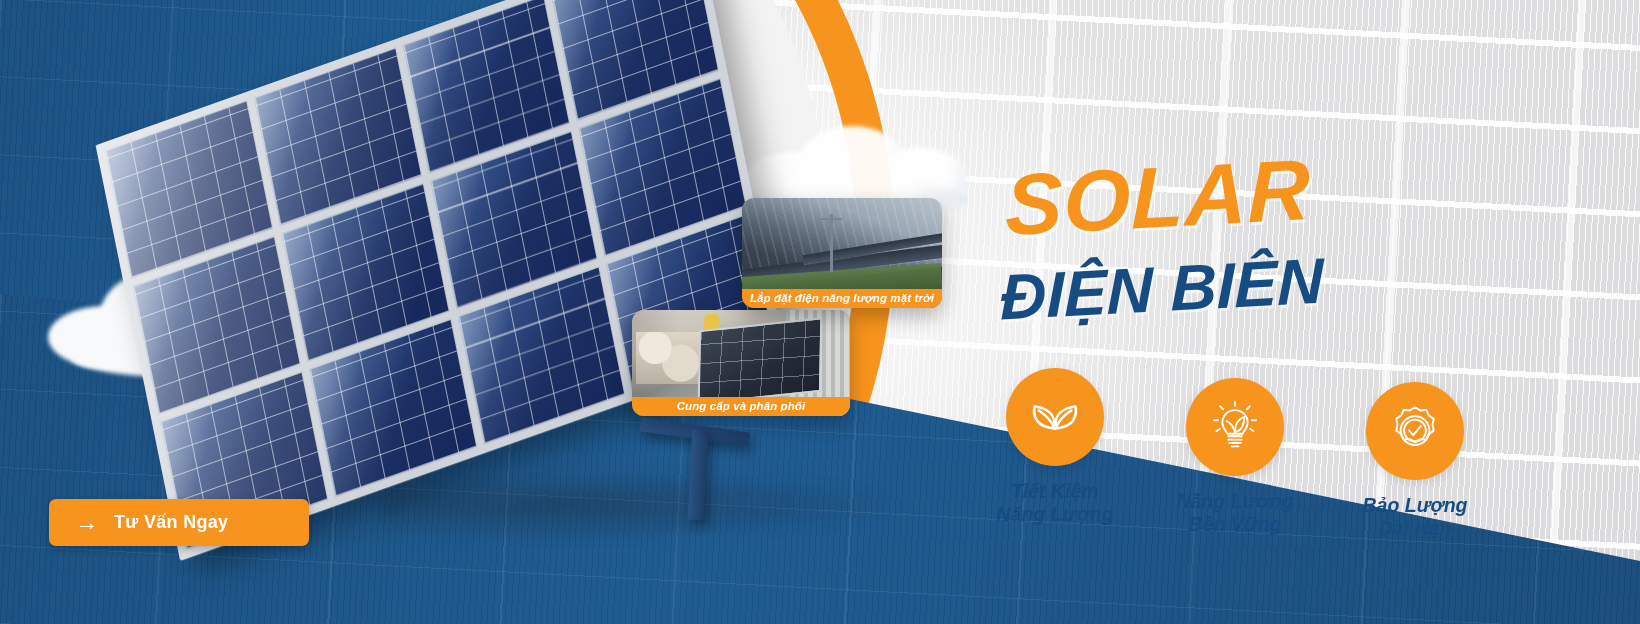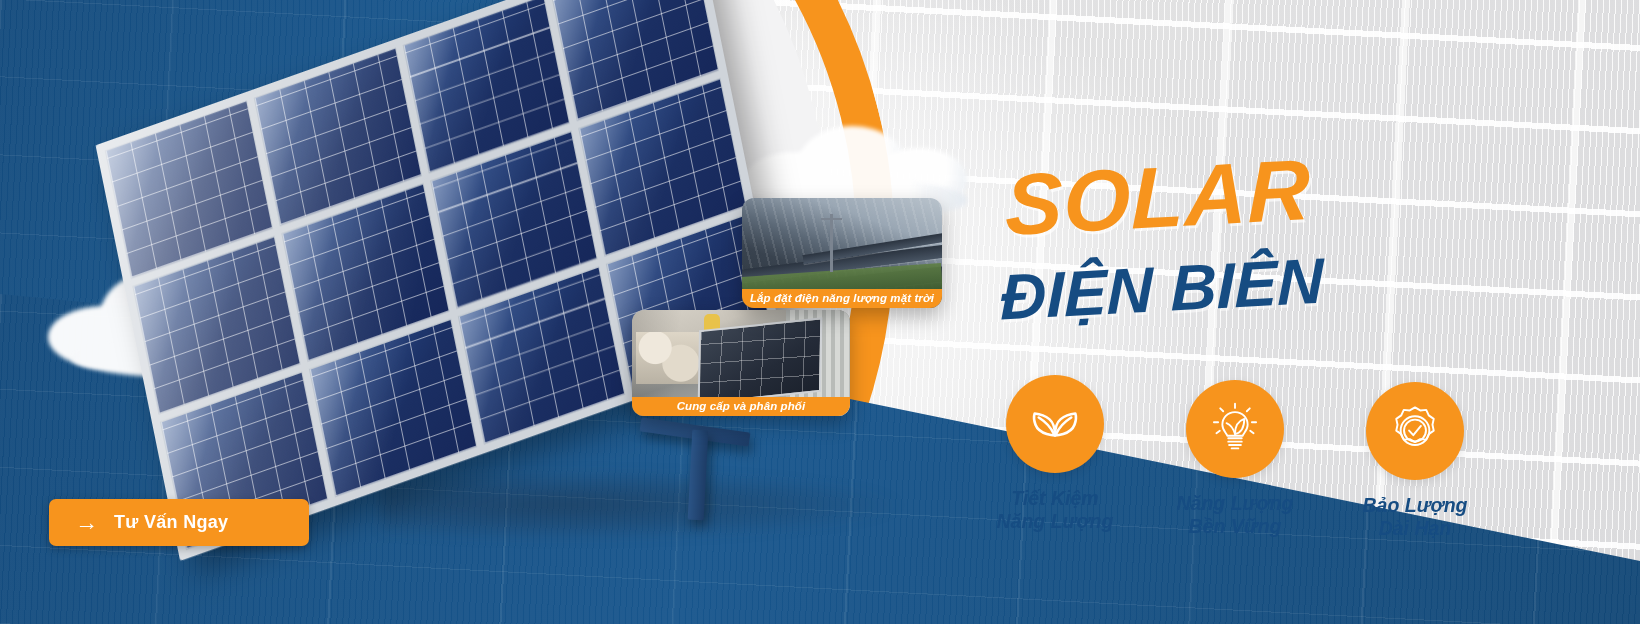--- a/index.html
+++ b/index.html
@@ -231,21 +231,21 @@
     transform:rotate(-3deg) skewX(-3deg);
     text-shadow:2px 3px 0 rgba(255,255,255,.5);
   }
 
   
   .features{
     position:absolute; left:975px; top:368px;
     width:520px;
     display:flex;
     justify-content:space-between;
-    align-items:center;
+    align-items:flex-start;
   }
   .feature{
     width:160px;
     display:flex; flex-direction:column; align-items:center;
   }
   .feature-icon{
     width:98px; height:98px; border-radius:50%;
     background:#F7941D;
     display:flex; align-items:center; justify-content:center;
     box-shadow:0 3px 10px rgba(0,0,0,.10);

